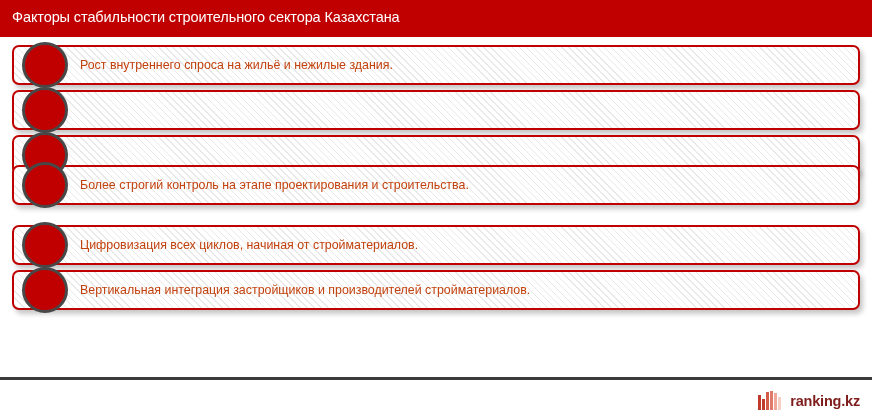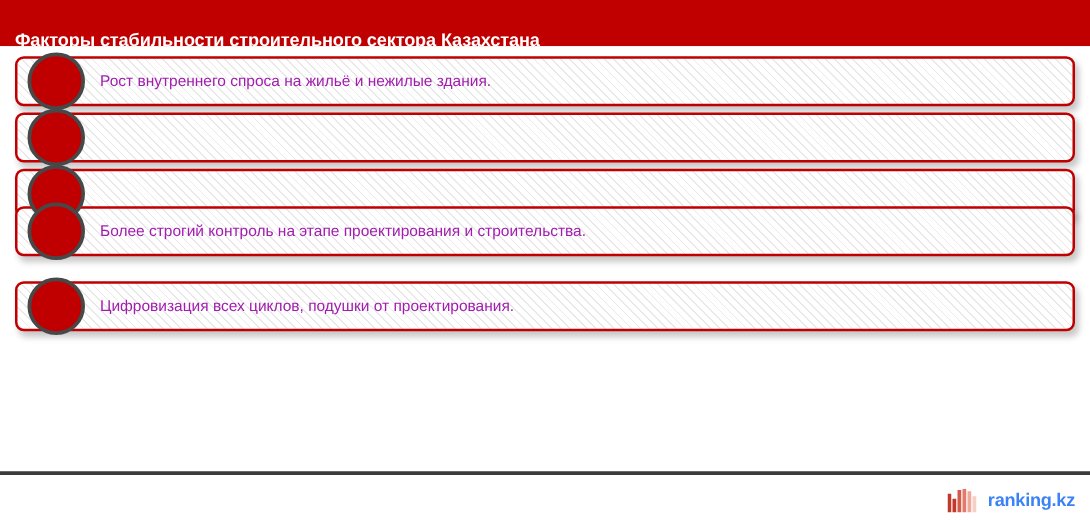--- a/index.html
+++ b/index.html
@@ -24,24 +24,23 @@
     height: 37px;
     background: #C00000;
     box-sizing: border-box;
   }
   .header-title {
     position: absolute;
     left: 12px;
     top: 9px;
     color: #ffffff;
     font-size: 14.5px;
-    font-weight: bold;
+    font-weight: normal;
     letter-spacing: -0.1px;
     white-space: nowrap;
-    margin-top: 16px;
   }
 
   
   .board {
     position: absolute;
     left: 0;
     top: 37px;
     width: 872px;
     height: 340px;
     background: #ffffff;
@@ -90,21 +89,21 @@
     z-index: 3;
   }
 
   .row-text {
     position: absolute;
     left: 68px;
     top: 0;
     height: 40px;
     line-height: 40px;
     font-size: 12.4px;
-    color: #a21caf;
+    color: #c2410c;
     white-space: nowrap;
     z-index: 2;
   }
 
   
   .footer-divider {
     position: absolute;
     left: 0;
     top: 377px;
     width: 872px;
@@ -127,21 +126,21 @@
     align-items: flex-end;
     gap: 6px;
     height: 22px;
   }
   .logo-mark {
     display: block;
   }
   .logo-text {
     font-size: 14.5px;
     font-weight: bold;
-    color: #3b82f6;
+    color: #7f1d1d;
     line-height: 17px;
     letter-spacing: -0.2px;
   }
 </style>
 </head>
 <body>
 
 <div class="header-bar">
   <div class="header-title">Факторы стабильности строительного сектора Казахстана</div>
 </div>
@@ -166,23 +165,28 @@
 
   <div class="row" style="top:128px">
     <div class="row-box"></div>
     <div class="row-circle"></div>
     <div class="row-text">Более строгий контроль на этапе проектирования и строительства.</div>
   </div>
 
   <div class="row" style="top:188px">
     <div class="row-box"></div>
     <div class="row-circle"></div>
-    <div class="row-text">Цифровизация всех циклов, подушки от проектирования.</div>
-  </div>
-
+    <div class="row-text">Цифровизация всех циклов, начиная от стройматериалов.</div>
+  </div>
+
+  <div class="row" style="top:233px">
+    <div class="row-box"></div>
+    <div class="row-circle"></div>
+    <div class="row-text">Вертикальная интеграция застройщиков и производителей стройматериалов.</div>
+  </div>
 
 
 </div>
 
 <div class="footer-divider"></div>
 <div class="footer">
   <div class="logo">
     <svg class="logo-mark" width="26" height="19" viewBox="0 0 26 19">
       <rect x="0" y="4" width="3" height="15" fill="#C0392B"></rect>
       <rect x="4" y="8" width="3" height="11" fill="#C0392B"></rect>

